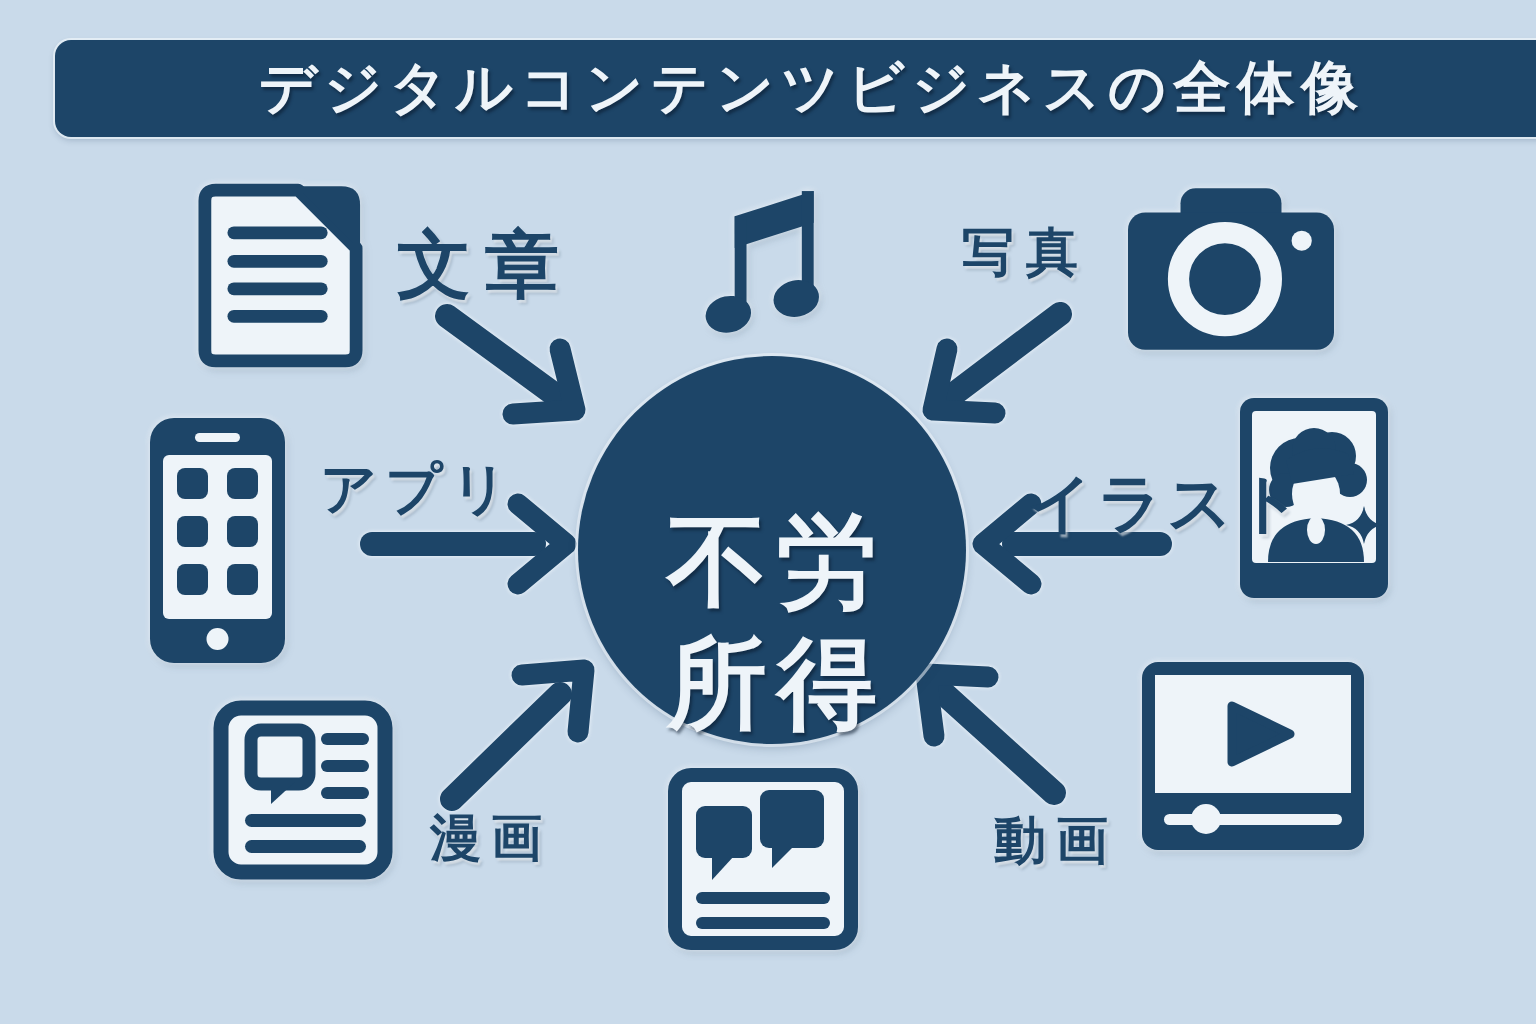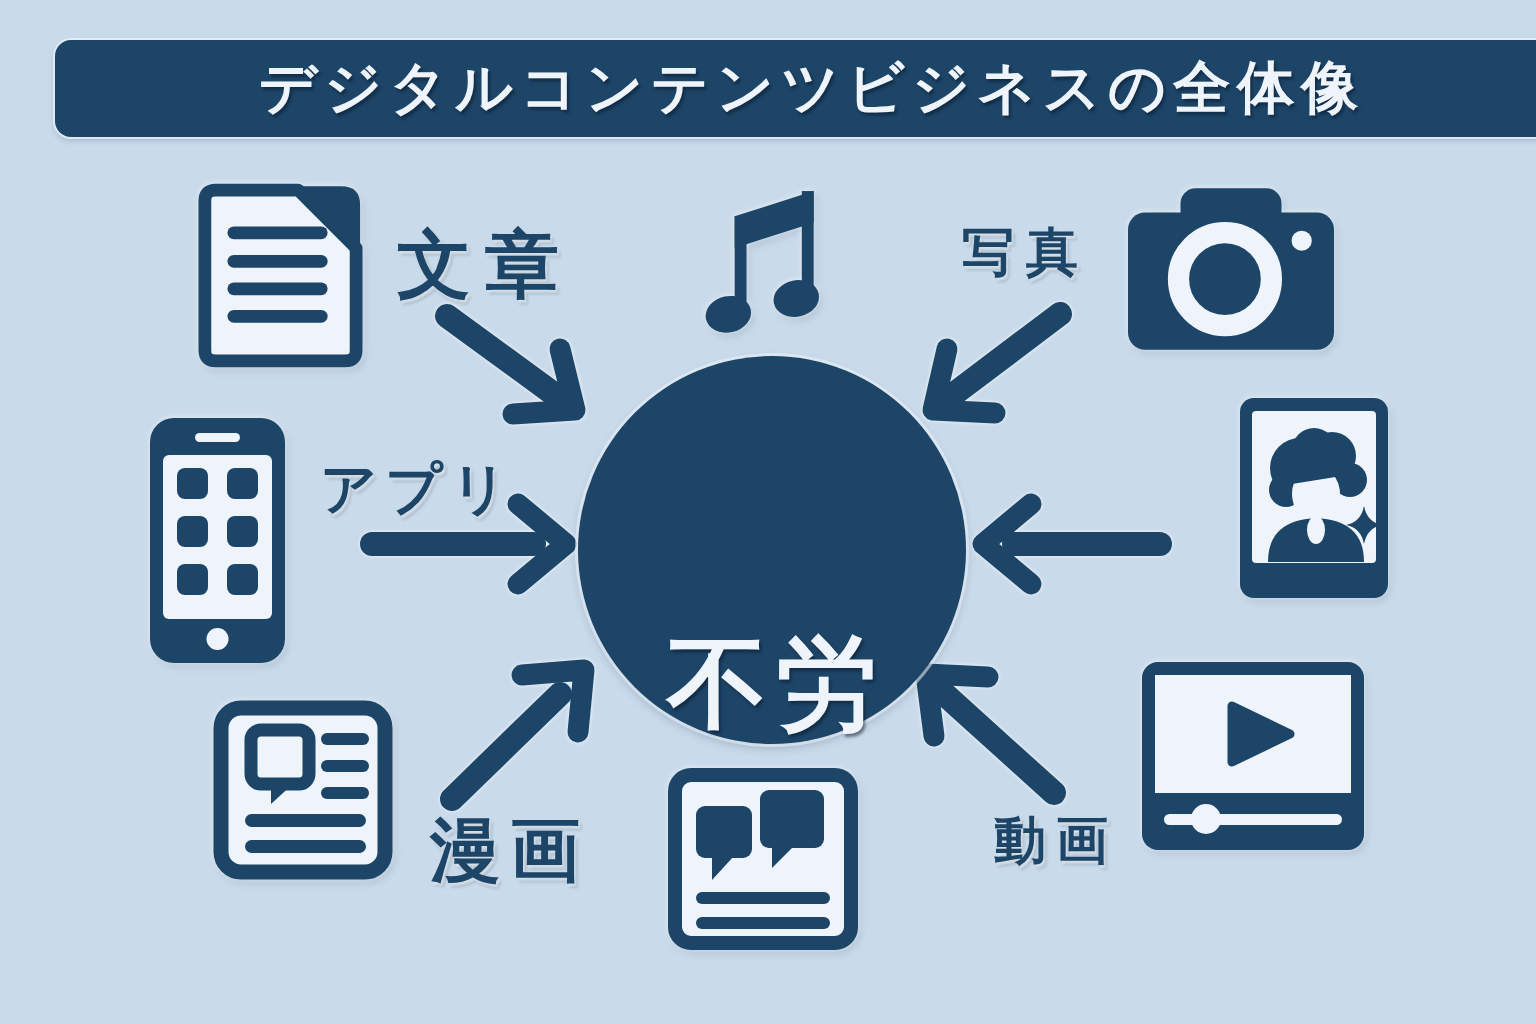--- a/index.html
+++ b/index.html
@@ -39,21 +39,21 @@
 
   
   .node-label{
     position:absolute;color:#1d4568;font-weight:700;white-space:nowrap;
     text-shadow:2px 3px 2px rgba(255,255,255,.55), 3px 4px 3px rgba(25,50,80,.25);
   }
   .lbl-writing{left:397px;top:216px;font-size:74px;letter-spacing:14px;}
   .lbl-photo{left:962px;top:218px;font-size:52px;letter-spacing:12px;}
   .lbl-app{left:320px;top:452px;font-size:56px;letter-spacing:8px;}
   .lbl-illustration{left:1028px;top:460px;font-size:64px;letter-spacing:4px;}
-  .lbl-manga{left:430px;top:804px;font-size:70px;letter-spacing:10px;}
+  .lbl-manga{left:430px;top:804px;font-size:51px;letter-spacing:10px;}
   .lbl-video{left:994px;top:806px;font-size:52px;letter-spacing:10px;}
 
   
   .icon{position:absolute;}
   .icon svg{display:block;filter:drop-shadow(0 0 3px rgba(248,252,255,.85)) drop-shadow(2px 3px 2px rgba(30,60,90,.18));}
   .ic-document{left:198px;top:183px;}
   .ic-music{left:686px;top:180px;}
   .ic-camera{left:1128px;top:188px;}
   .ic-phone{left:150px;top:418px;}
   .ic-portrait{left:1240px;top:398px;}
@@ -95,20 +95,21 @@
       <path d="M578 732 L584 670 L522 675" stroke-width="21"></path>
     </g>
     <g>
       <path d="M1054 793 L940 690" stroke-width="24"></path>
       <path d="M988 677 L926 674 L934 736" stroke-width="21"></path>
     </g>
   </svg>
 
   <div class="center-circle">
     <span class="line">不労</span>
+    <span class="line">所得</span>
   </div>
 
   <div class="icon ic-document">
     <svg width="165" height="185" viewBox="0 0 168 188">
       <path d="M18 7 H102 L161 66 V170 Q161 181 150 181 H18 Q7 181 7 170 V18 Q7 7 18 7 Z" fill="#eef4f9" stroke="#1d4568" stroke-width="13" stroke-linejoin="round"></path>
       <path d="M100 3 L165 68 L165 22 Q165 3 146 3 Z" fill="#1d4568"></path>
       <rect x="30" y="44" width="102" height="13" rx="6.5" fill="#1d4568"></rect>
       <rect x="30" y="73" width="102" height="13" rx="6.5" fill="#1d4568"></rect>
       <rect x="30" y="101" width="102" height="13" rx="6.5" fill="#1d4568"></rect>
       <rect x="30" y="129" width="102" height="13" rx="6.5" fill="#1d4568"></rect>
@@ -207,16 +208,17 @@
       <rect x="13" y="13" width="196" height="118" fill="#eef4f9"></rect>
       <path d="M90 44 L148 72 L90 100 Z" fill="#1d4568" stroke="#1d4568" stroke-width="9" stroke-linejoin="round"></path>
       <rect x="22" y="152" width="178" height="11" rx="5.5" fill="#eef4f9"></rect>
       <circle cx="64" cy="157" r="15" fill="#eef4f9"></circle>
     </svg>
   </div>
 
   <span class="node-label lbl-writing">文章</span>
   <span class="node-label lbl-photo">写真</span>
   <span class="node-label lbl-app">アプリ</span>
+  <span class="node-label lbl-illustration">イラスト</span>
   <span class="node-label lbl-manga">漫画</span>
   <span class="node-label lbl-video">動画</span>
 
 </div>
 
 </body></html>

